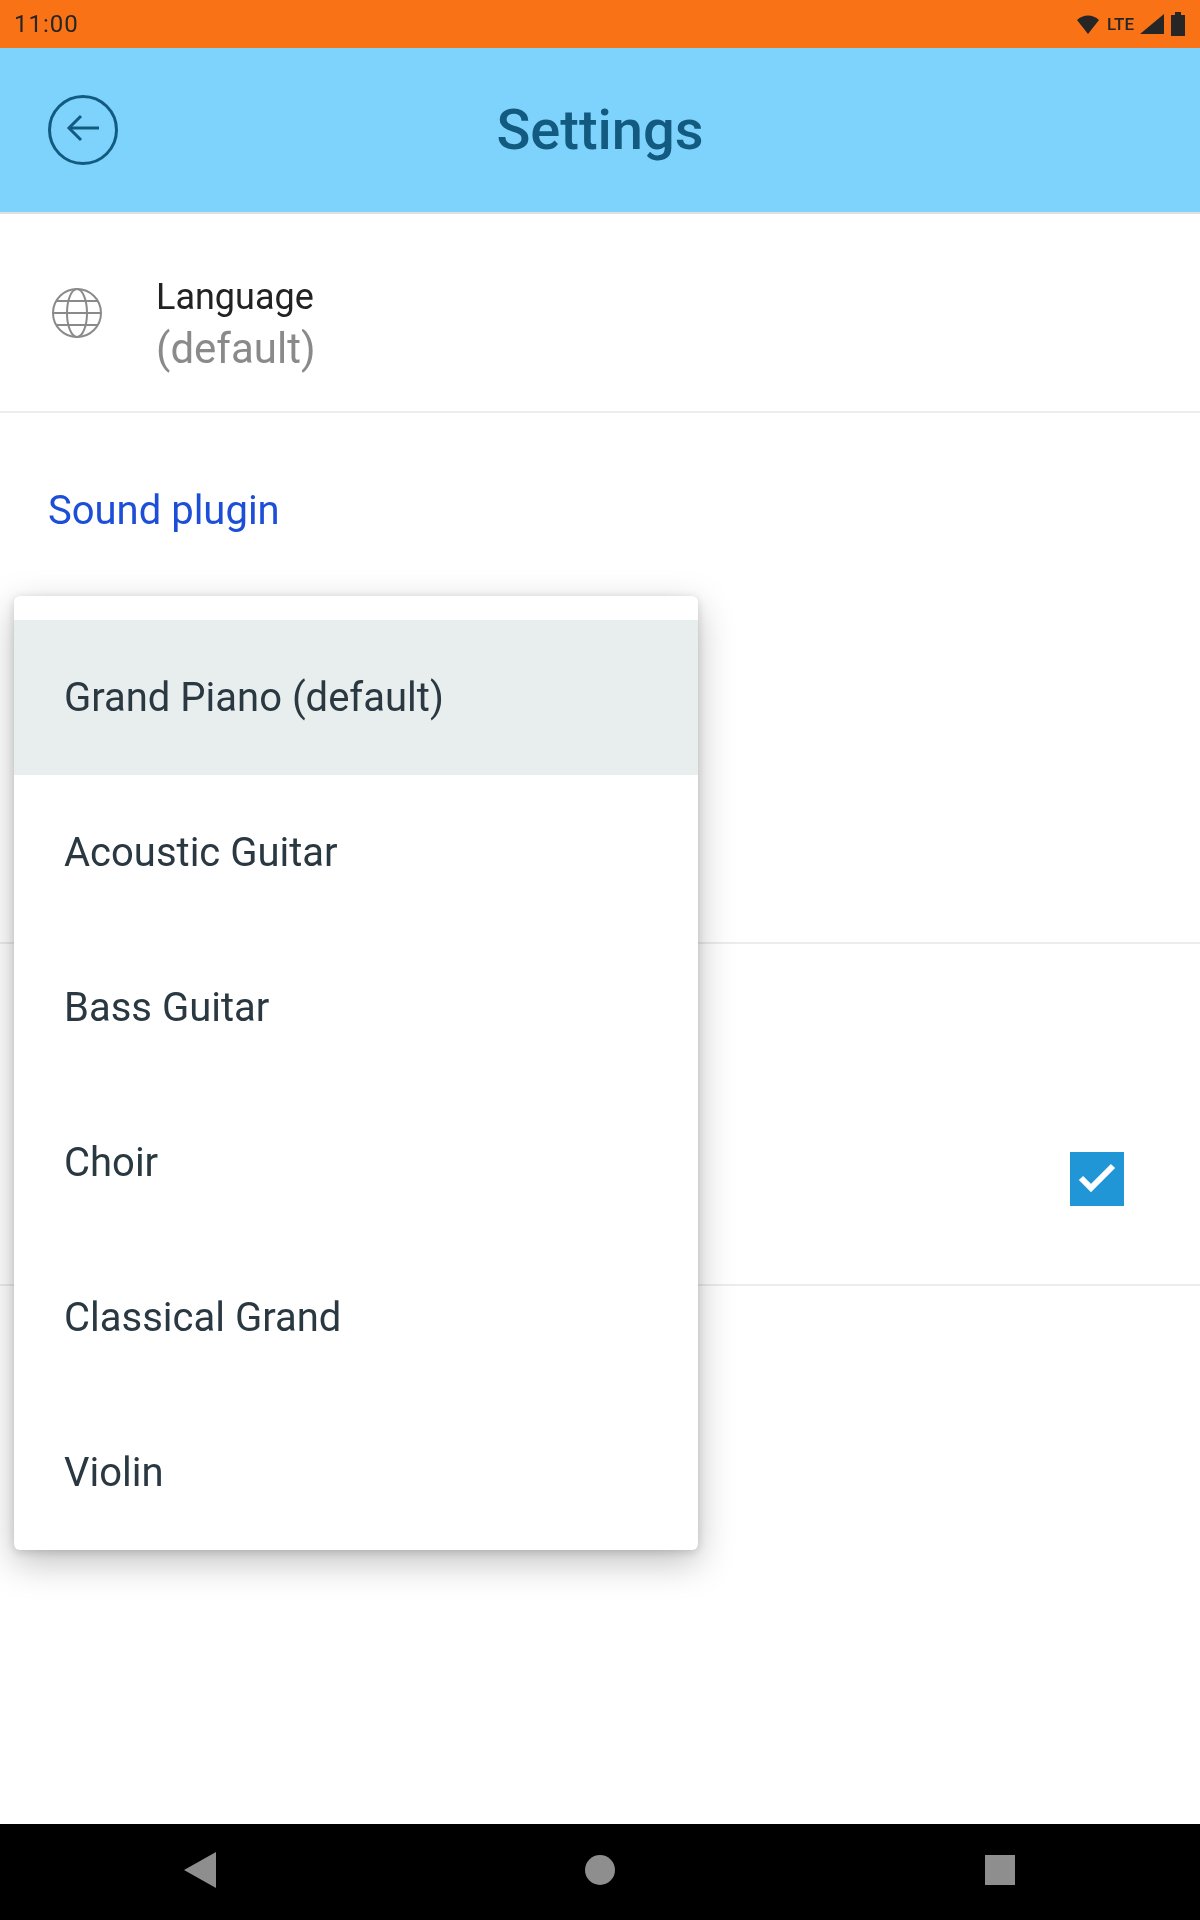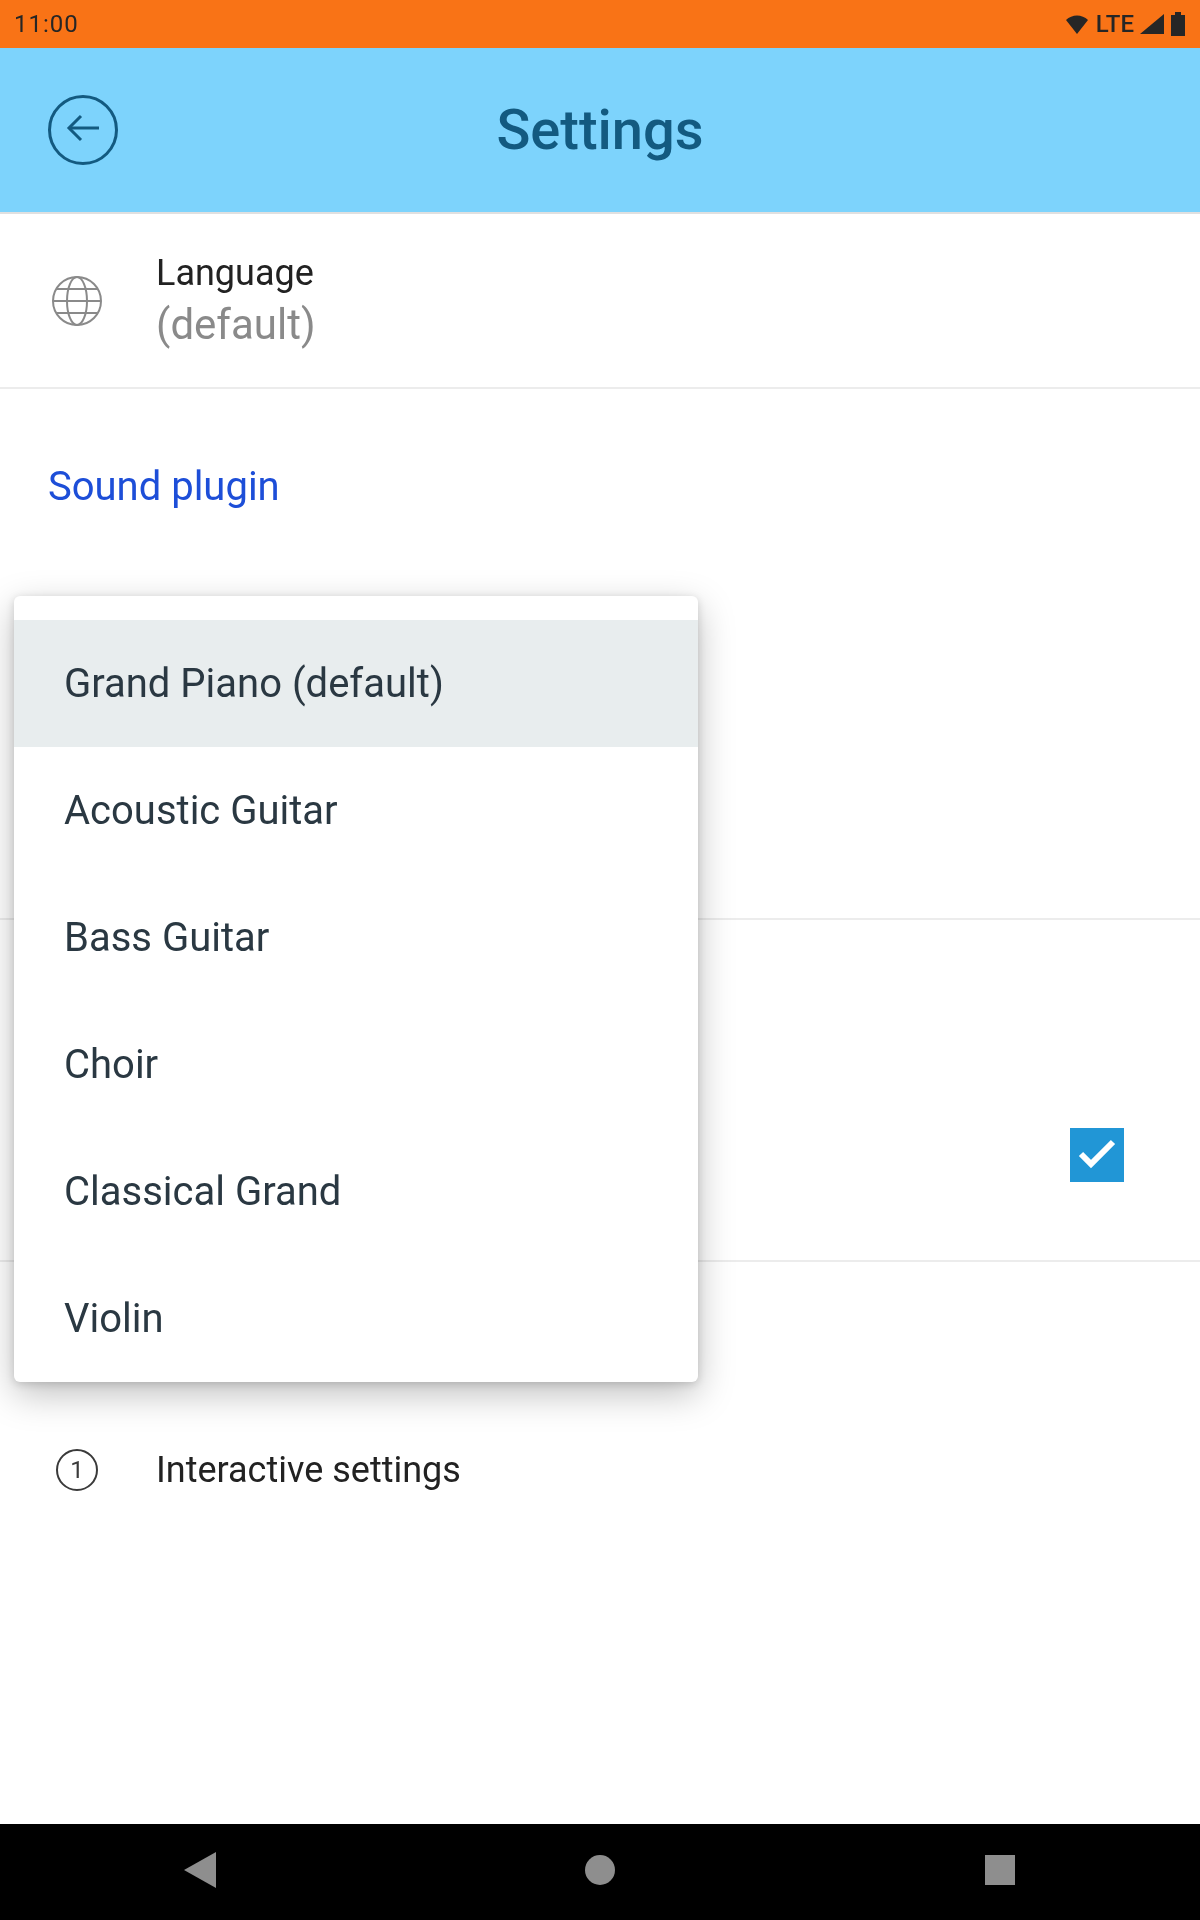--- a/index.html
+++ b/index.html
@@ -75,20 +75,21 @@
     justify-content: center;
     align-items: center;
     margin-right: 50px;
     flex-shrink: 0;
   }
   .row-text { flex: 1; }
   .row-title {
     font-size: 36px;
     color: #222;
     font-weight: 400;
+    margin-top: 24px;
   }
   .row-sub {
     font-size: 42px;
     color: #8a8a8a;
     margin-top: 6px;
   }
 
   .divider { height: 2px; background: #ececec; }
 
   .section-header {
@@ -120,21 +121,21 @@
     left: 14px;
     top: 596px;
     width: 684px;
     background: #fff;
     border-radius: 6px;
     box-shadow: 0 12px 36px rgba(0,0,0,0.25), 0 2px 8px rgba(0,0,0,0.15);
     overflow: hidden;
     padding-top: 24px;
   }
   .popup-item {
-    padding: 40px 50px;
+    padding: 54px 50px;
     font-size: 40px;
     color: #2a3842;
     font-weight: 400;
     cursor: pointer;
   }
   .popup-item.selected {
     background: #e8edee;
   }
 
   
@@ -173,21 +174,21 @@
 <body>
 
 <div class="status-bar">
   <div class="status-left">11:00</div>
   <div class="status-right">
     <span>
       <svg width="26" height="20" viewBox="0 0 26 20">
           <path d="M13 20 L2 6 C8 0 18 0 24 6 Z" fill="#262626"></path>
         </svg>
     </span>
-    <span style="font-size:24px;font-weight:500;">LTE</span>
+    <span style="font-size:17px;font-weight:500;">LTE</span>
     <span>
       <svg width="24" height="20" viewBox="0 0 24 20">
           <path d="M0 20 L24 20 L24 0 Z" fill="#262626"></path>
         </svg>
     </span>
     <span>
       <svg width="16" height="24" viewBox="0 0 16 24">
           <rect x="5" y="0" width="6" height="3" fill="#262626"></rect>
           <rect x="1" y="3" width="14" height="21" fill="#262626"></rect>
         </svg>

